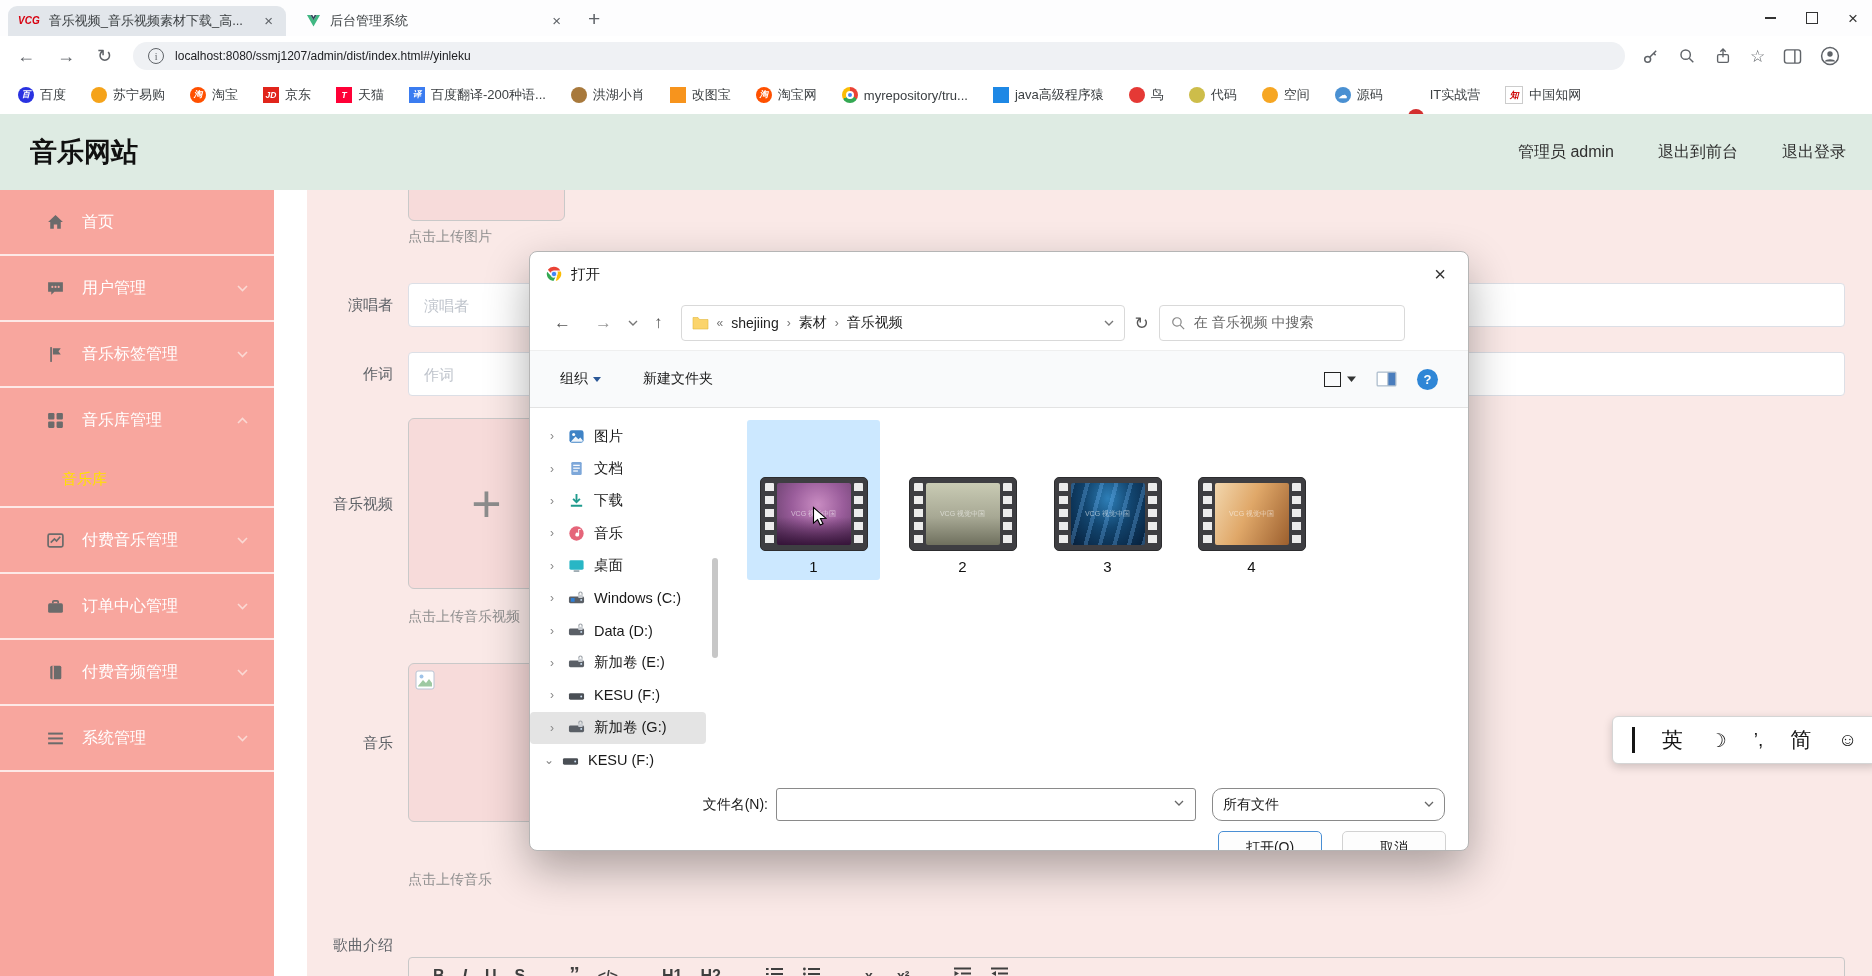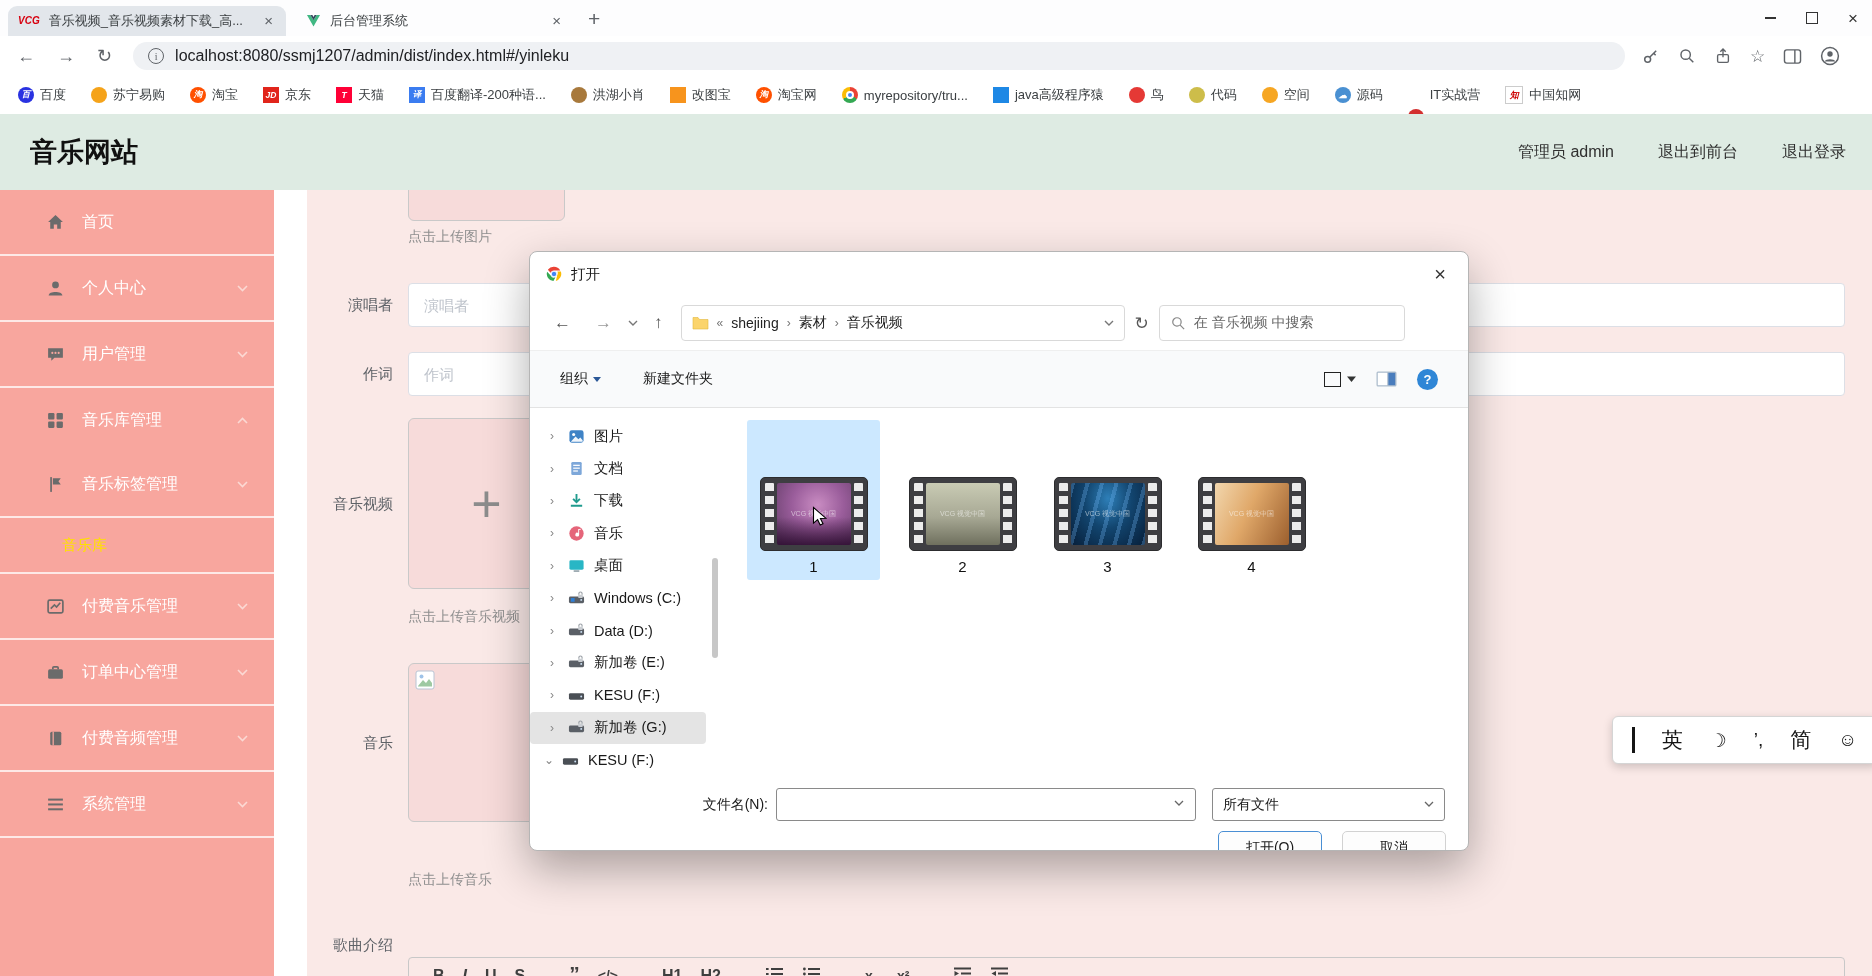--- a/index.html
+++ b/index.html
@@ -20,21 +20,21 @@
   .wc-min{width:11px;height:1.6px;background:#333}
   .wc-max{width:10px;height:10px;border:1.4px solid #333}
   .wc-close{font-size:17px;line-height:1}
 
   .navbar{height:40px;background:#fff;display:flex;align-items:center;padding:0 6px}
   .nav-ic{font-size:18px;color:#5f6368;padding:0 11px}
   .urlpill{flex:1;max-width:1462px;height:28px;background:#eff1f4;border-radius:14px;
            display:flex;align-items:center;gap:11px;padding:0 15px;margin:0 10px}
   .info-i{width:14px;height:14px;border:1.4px solid #5f6368;border-radius:50%;color:#5f6368;
           font-size:10px;display:flex;align-items:center;justify-content:center;font-family:"Liberation Serif",serif}
-  .url-text{font-size:16px;color:#202124}
+  .url-text{font-size:12px;color:#202124}
   .nav-right{display:flex;align-items:center;gap:18px;margin:0 10px 0 6px}
   .star{font-size:17px;color:#5f6368}
 
   .bookmarks{height:38px;background:#fff;border-bottom:1px solid #ececec;display:flex;align-items:center;
              gap:25px;padding:0 18px;overflow:hidden}
   .bm{display:flex;align-items:center;gap:6px;font-size:13px;color:#3c4043;white-space:nowrap}
   .fav{width:16px;height:16px;border-radius:50%;display:flex;align-items:center;justify-content:center;
        color:#fff;font-size:8.5px;font-weight:bold;flex:0 0 16px}
   .fav.sq{border-radius:0}
   .fav-chrome{background:conic-gradient(#ea4335 0 33%,#34a853 33% 66%,#fbbc05 66% 100%) !important;position:relative}
@@ -127,21 +127,21 @@
   .t3{background:repeating-linear-gradient(105deg,rgba(120,190,255,.28) 0 4px,transparent 4px 14px),
        radial-gradient(ellipse at 50% 25%,#2e7fb8 0%,#12456f 45%,#071f3a 100%)}
   .t4{background:linear-gradient(115deg,#f2d7ae 0%,#e0a869 45%,#9c5f2e 100%)}
   .fname{font-size:15px;color:#111;margin-top:7px}
   .cursor{position:absolute;left:62px;top:86px}
   .dlg-bottom{position:relative;height:95px}
   .fn-label{position:absolute;left:160px;width:78px;top:21px;text-align:right;font-size:14px}
   .fn-input{position:absolute;left:246px;top:13px;width:420px;height:33px;border:1px solid #8a8a8a;border-radius:3px;
             box-sizing:border-box;background:#fff;padding:0 24px 0 8px;font-size:14px}
   .fn-chev{position:absolute;left:644px;top:25px}
-  .ftype{position:absolute;left:682px;top:13px;width:233px;height:33px;border:1px solid #8a8a8a;border-radius:3px;
+  .ftype{position:absolute;left:682px;top:13px;width:233px;height:33px;border:1px solid #8a8a8a;border-radius:10px;
          box-sizing:border-box;display:flex;align-items:center;padding:0 10px;font-size:14px;background:#fff}
   .ftype .cdown{margin-left:auto}
   .btn{position:absolute;top:56px;height:33px;border-radius:5px;display:flex;align-items:center;
        justify-content:center;font-size:14px;background:#fdfdfd;box-sizing:border-box}
   .btn.open{left:688px;width:104px;border:1.6px solid #4a8fd4}
   .btn.cancel{left:812px;width:104px;border:1px solid #d2d2d2}
   .grip{position:absolute;right:5px;bottom:4px;width:10px;height:10px;
         background:radial-gradient(circle at 2px 8px,#b5b5b5 1.2px,transparent 1.4px),
                    radial-gradient(circle at 6px 8px,#b5b5b5 1.2px,transparent 1.4px),
                    radial-gradient(circle at 6px 4px,#b5b5b5 1.2px,transparent 1.4px),
@@ -341,60 +341,50 @@
 
 <div class="sidebar">
   <div class="sitem">
     <svg class="sicon" viewBox="0 0 18 18" fill="#6b6b6b">
         <path d="M9 2 16 8.6h-2V15h-3.4v-4H7.4v4H4V8.6H2Z"></path>
       </svg>
     <span class="lbl">首页</span>
   </div>
   <div class="sitem">
     <svg class="sicon" viewBox="0 0 18 18" fill="#6b6b6b">
-        <circle cx="9" cy="5.6" r="3.2"></circle>
-        <path d="M2.5 15.6c0-4.4 13-4.4 13 0Z"></path>
-      </svg>
-    <span class="lbl">个人中心</span>
-    <svg class="chev" viewBox="0 0 11 7">
-        <path d="M1 1l4.5 4.5L10 1" fill="none" stroke="#fbd9d4" stroke-width="1.6"></path>
-      </svg>
-  </div>
-  <div class="sitem">
-    <svg class="sicon" viewBox="0 0 18 18" fill="#6b6b6b">
         <path d="M2 3h14v9H8l-3 3v-3H2Z"></path>
         <circle cx="6" cy="7.5" r="1" fill="#f8a69e"></circle>
         <circle cx="9" cy="7.5" r="1" fill="#f8a69e"></circle>
         <circle cx="12" cy="7.5" r="1" fill="#f8a69e"></circle>
       </svg>
     <span class="lbl">用户管理</span>
+    <svg class="chev" viewBox="0 0 11 7">
+        <path d="M1 1l4.5 4.5L10 1" fill="none" stroke="#fbd9d4" stroke-width="1.6"></path>
+      </svg>
+  </div>
+  <div class="sitem">
+    <svg class="sicon" viewBox="0 0 18 18" fill="#6b6b6b">
+        <rect x="4" y="2" width="1.6" height="14"></rect>
+        <path d="M6.5 3H14l-2.2 3L14 9H6.5Z"></path>
+      </svg>
+    <span class="lbl">音乐标签管理</span>
     <svg class="chev" viewBox="0 0 11 7">
         <path d="M1 1l4.5 4.5L10 1" fill="none" stroke="#fbd9d4" stroke-width="1.6"></path>
       </svg>
   </div>
   <div class="sitem noline">
     <svg class="sicon" viewBox="0 0 18 18" fill="#6b6b6b">
         <rect x="2" y="2" width="6" height="6" rx="1"></rect>
         <rect x="10" y="2" width="6" height="6" rx="1"></rect>
         <rect x="2" y="10" width="6" height="6" rx="1"></rect>
         <rect x="10" y="10" width="6" height="6" rx="1"></rect>
       </svg>
     <span class="lbl">音乐库管理</span>
     <svg class="chev" viewBox="0 0 11 7">
         <path d="M1 6l4.5-4.5L10 6" fill="none" stroke="#fbd9d4" stroke-width="1.6"></path>
-      </svg>
-  </div>
-  <div class="sitem">
-    <svg class="sicon" viewBox="0 0 18 18" fill="#6b6b6b">
-        <rect x="4" y="2" width="1.6" height="14"></rect>
-        <path d="M6.5 3H14l-2.2 3L14 9H6.5Z"></path>
-      </svg>
-    <span class="lbl">音乐标签管理</span>
-    <svg class="chev" viewBox="0 0 11 7">
-        <path d="M1 1l4.5 4.5L10 1" fill="none" stroke="#fbd9d4" stroke-width="1.6"></path>
       </svg>
   </div>
   <div class="subitem">
     <span>音乐库</span>
   </div>
   <div class="sitem">
     <svg class="sicon" viewBox="0 0 18 18">
         <rect x="2" y="3" width="14" height="12" rx="1.5" fill="none" stroke="#6b6b6b" stroke-width="1.6"></rect>
         <path d="M4.5 11 8 7.5l2 2 3.5-4" fill="none" stroke="#6b6b6b" stroke-width="1.6"></path>
       </svg>

